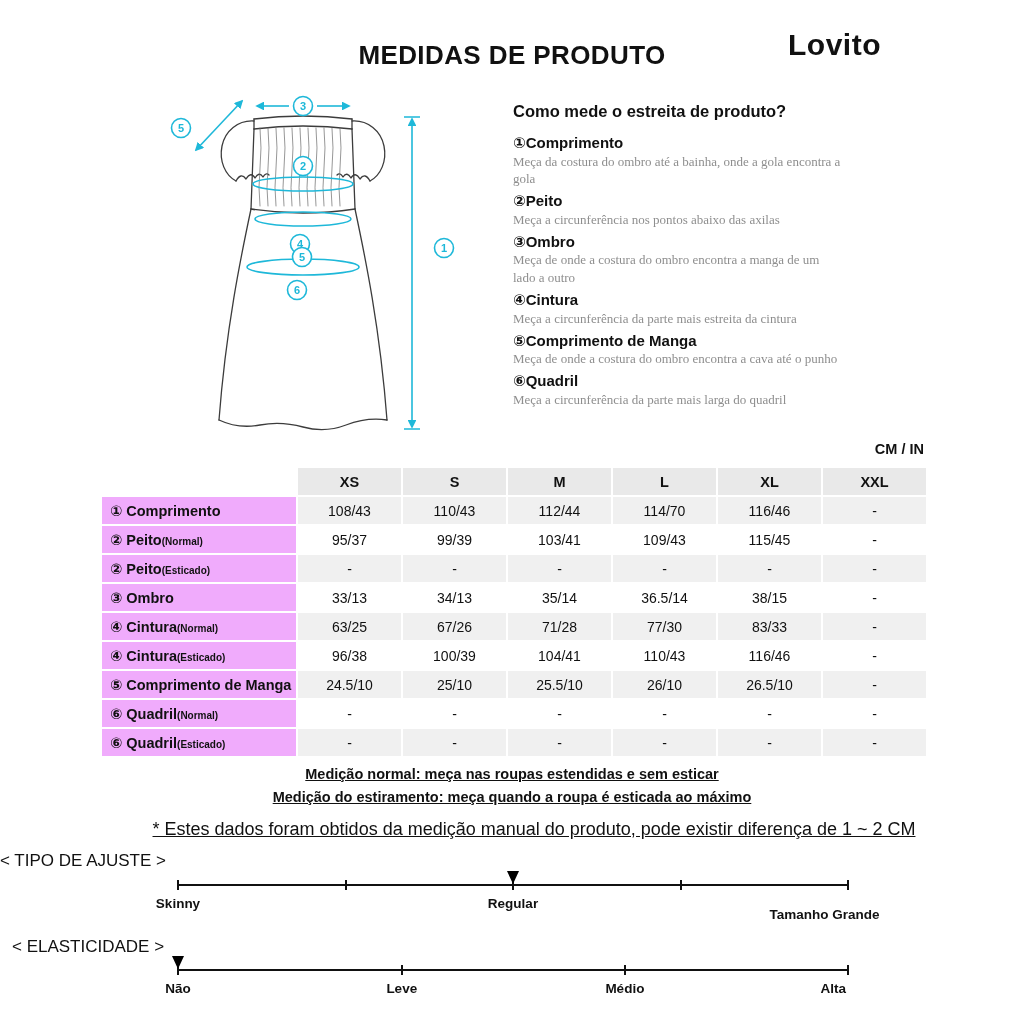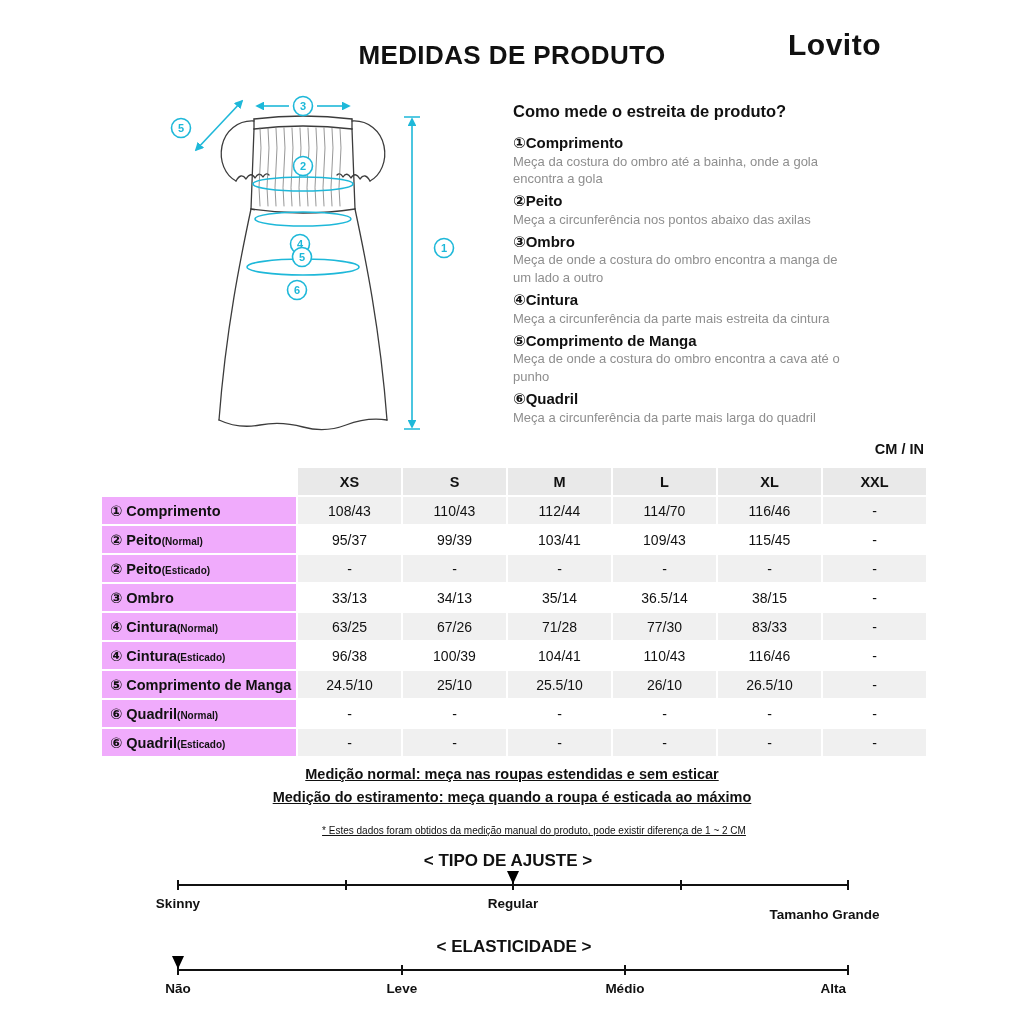--- a/index.html
+++ b/index.html
@@ -9,43 +9,43 @@
 
   .title { position:absolute; top:40px; left:0; right:0; text-align:center;
            font-size:26px; font-weight:700; letter-spacing:.4px; }
   .brand { position:absolute; top:28px; left:788px; font-size:30px; font-weight:700; letter-spacing:.5px; }
 
   .dress-wrap { position:absolute; left:148px; top:88px; }
 
   .howto { position:absolute; left:513px; top:102px; width:400px; }
   .howto-heading { font-size:16.5px; font-weight:700; margin-bottom:12px; }
   .item-label { font-size:15px; font-weight:700; line-height:1.3; }
-  .item-desc  { font-size:13px; color:#8e8e8e; line-height:1.38; width:332px; margin-bottom:3px; }
+  .item-desc  { font-size:13px; color:#8e8e8e; line-height:1.38; width:332px; margin-bottom:3px;font-family:Liberation Serif, serif; }
 
   .units { position:absolute; top:441px; right:100px; font-size:14.5px; font-weight:700; }
 
   .size-table { position:absolute; left:100px; top:466px; width:824px;
                 border-collapse:separate; border-spacing:2px; table-layout:fixed; }
   .size-table th, .size-table td { height:27px; padding:0; font-size:14px;
                 text-align:center; vertical-align:middle; }
   th.corner { background:transparent; width:194px; }
   th.col-h  { background:#e9e9e9; font-weight:700; font-size:14.5px; width:103px; }
   th.row-h  { background:#f0abfc; text-align:left; padding-left:8px; font-weight:700;
               font-size:14.5px; white-space:nowrap; }
   .size-table tbody tr:nth-child(odd)  td { background:#f0f0f0; }
   .size-table tbody tr:nth-child(even) td { background:#ffffff; }
   .cnum { margin-right:4px; }
   .sub  { font-size:10px; }
 
   .notes { position:absolute; top:766px; left:0; right:0; text-align:center;text-decoration:underline; }
   .note-bold { font-size:14.5px; font-weight:700; margin-bottom:7px; }
-  .note-small { font-size:10px; margin-top:20px;padding-left:44px; }
-
-  .scale-title { position:absolute; left:0; right:8px; text-align:center;
-                 font-size:17px; font-weight:700; }
+  .note-small { font-size:18px; margin-top:14px;padding-left:44px; }
+
+  .scale-title { position:absolute; left:0; right:8px; 
+                 font-size:17px; font-weight:400; }
   #fit-title { top:851px; }
   #elasticity-title { top:937px;padding-left:12px; }
 
   .scale { position:absolute; left:178px; width:670px; height:42px; }
   #fit-scale { top:884px; }
   #elasticity-scale { top:969px; }
   .scale-line { position:absolute; left:0; right:0; top:0; height:2px; background:#111; }
   .tick { position:absolute; top:-4px; width:2px; height:10px; background:#111;
           transform:translateX(-1px); }
   .marker { position:absolute; top:-13px; width:0; height:0;

